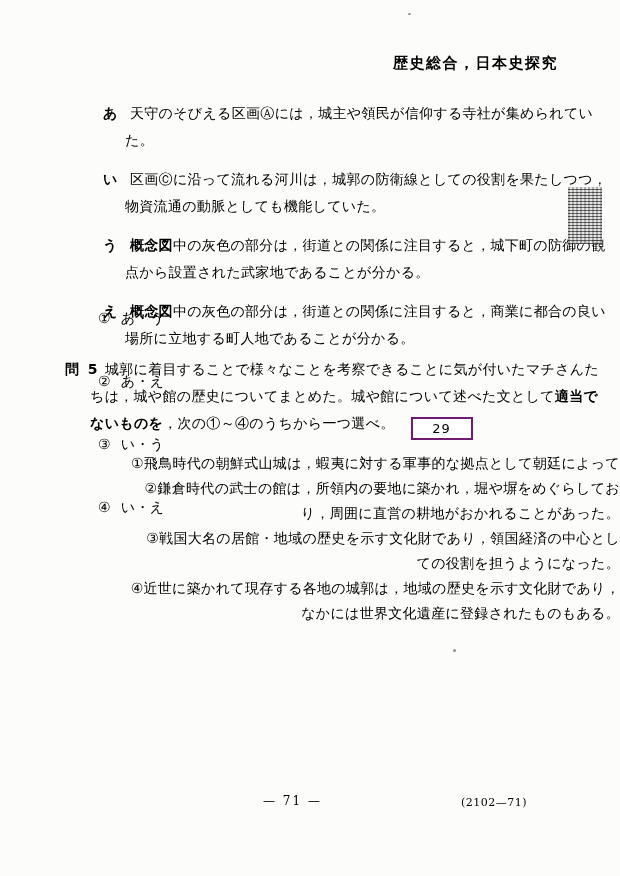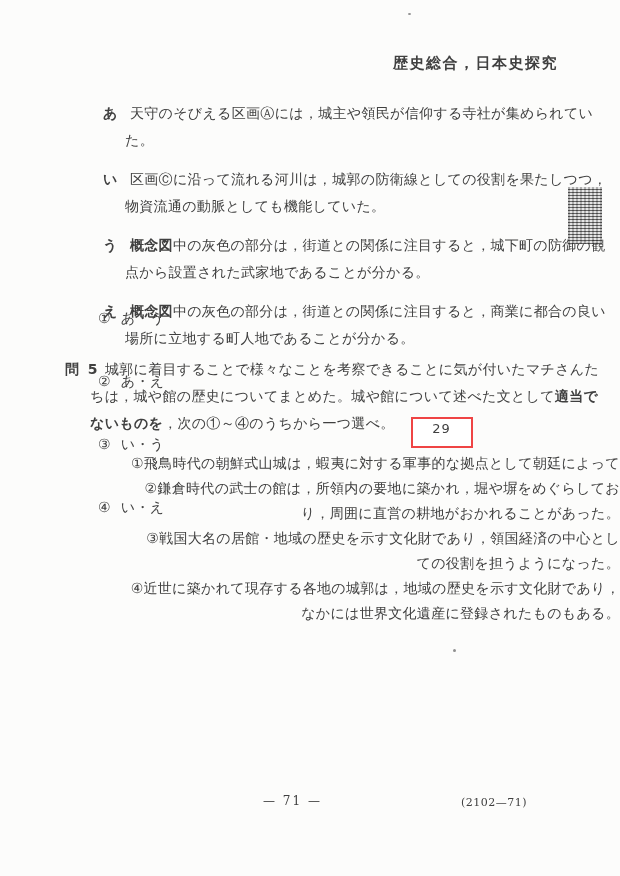--- a/index.html
+++ b/index.html
@@ -2,21 +2,21 @@
 <html><head>
 <meta charset="utf-8">
 <style>
   html,body{margin:0;padding:0;}
   .page{
     position:relative;
     width:620px;height:876px;
     background:#fcfcfb;
     overflow:hidden;
     font-family:"DejaVu Serif","Liberation Serif",serif;
-    color:#404040;
+    color:#000000;
     font-size:14px;
     letter-spacing:0.3px;
     text-decoration:underline;
   }
   .gbold{font-family:"DejaVu Sans","Liberation Sans",sans-serif;font-weight:bold;}
   .line{white-space:nowrap;line-height:27px;height:27px;}
 
   .header-title{
     position:absolute;top:54px;right:62px;
     font-family:"DejaVu Sans","Liberation Sans",sans-serif;
@@ -42,22 +42,22 @@
   .q5{position:absolute;top:356px;left:0;width:620px;}
   .q5 .lfirst{padding-left:65px;}
   .q5 .lwrap{padding-left:90px;}
   .qlabel{
     display:inline-block;width:32px;margin-right:8px;
     font-family:"DejaVu Sans","Liberation Sans",sans-serif;
     font-weight:bold;letter-spacing:2px;
   }
   .ansbox{
     display:inline-block;box-sizing:border-box;
-    width:62px;height:31px;margin-left:16px;
-    border:2px solid #ef4444;background:#fff;
+    width:62px;height:23px;margin-left:16px;
+    border:2px solid #701a75;background:#fff;
     text-align:center;line-height:19px;
     font-family:"DejaVu Sans","Liberation Sans",sans-serif;
     font-size:13px;vertical-align:-5px;letter-spacing:1px;
   }
 
   .num-list{position:absolute;top:451px;left:0;width:620px;}
   .num-list .line{line-height:25px;height:25px;text-align:right;}
   .num-item .l1{padding-left:99px;}
   .num-item .l2{padding-left:112px;}
   .nmarker{display:inline-block;width:28px;}

